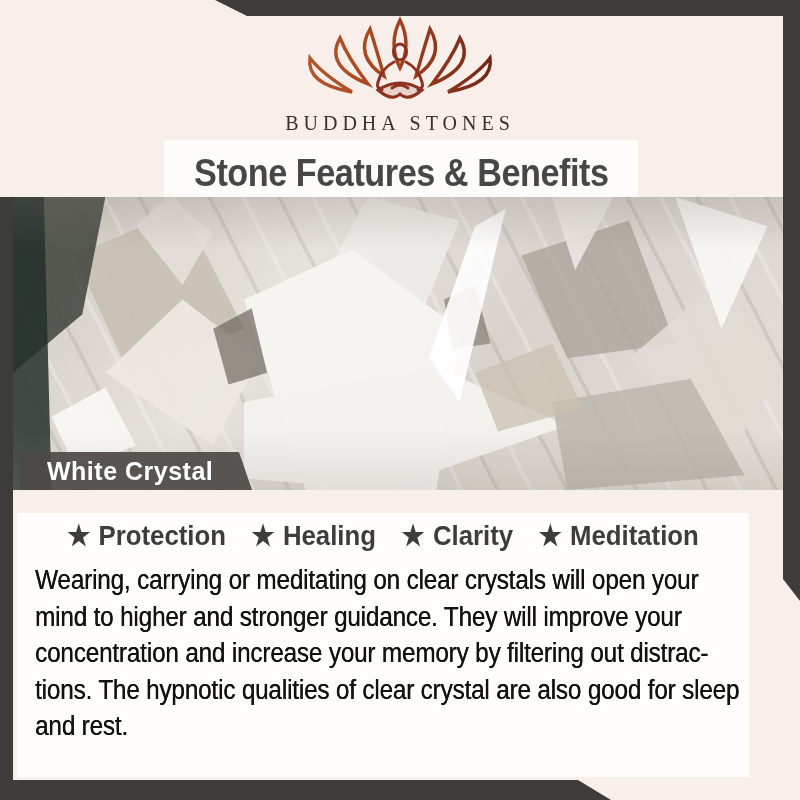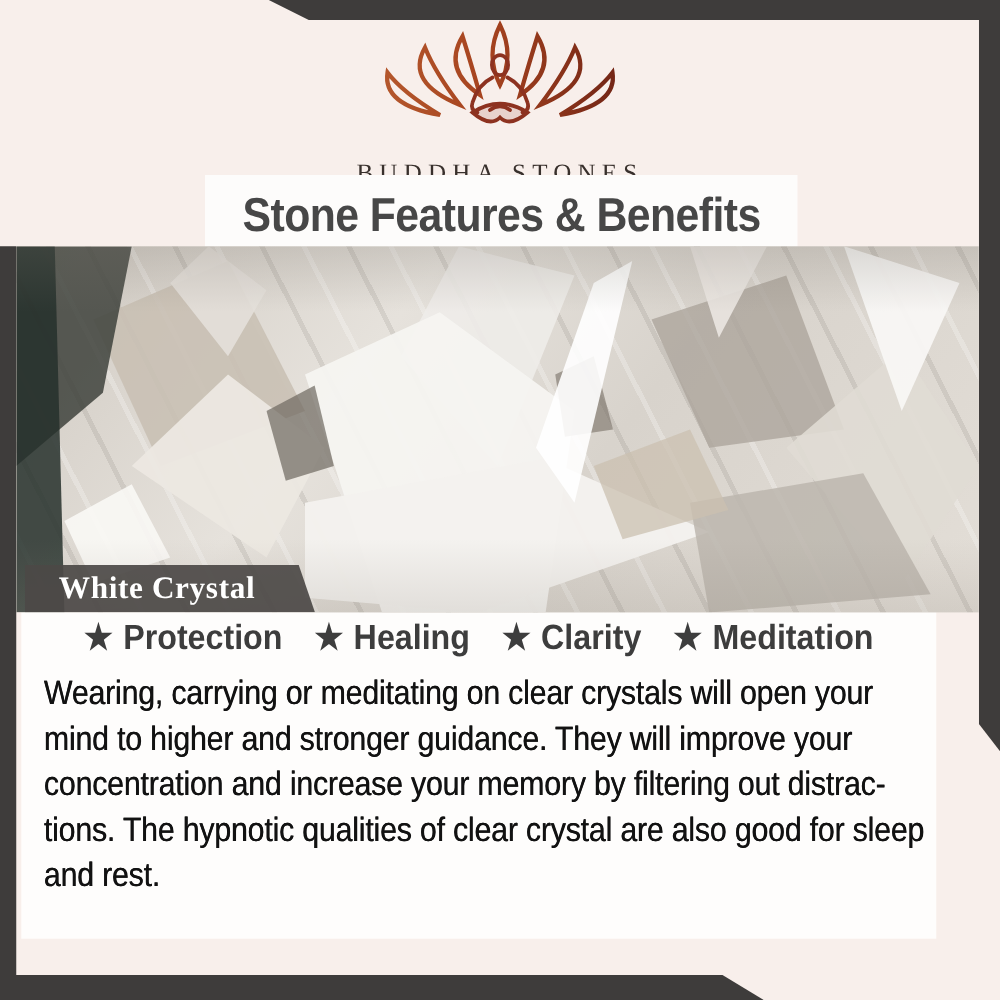--- a/index.html
+++ b/index.html
@@ -12,21 +12,21 @@
     clip-path:polygon(215px 0,800px 0,800px 16px,247px 16px);}
   .accent-right{left:783px;top:0;width:17px;height:601px;
     clip-path:polygon(0 0,17px 0,17px 601px,0 579px);}
   .accent-left{left:0;top:197px;width:13px;height:603px;}
   .accent-bottom{left:0;top:780px;width:800px;height:20px;
     clip-path:polygon(0 0,578px 0,611px 20px,0 20px);}
 
   
   .logo-wrap{position:absolute;left:0;top:16px;width:800px;text-align:center;}
   .logo-svg{display:block;margin:0 auto;width:208px;height:94px;}
-  .brand-name{margin-top:18px;font-family:"Liberation Serif",serif;font-size:20px;
+  .brand-name{margin-top:2px;font-family:"Liberation Serif",serif;font-size:20px;
     letter-spacing:5px;color:#38302c;font-weight:400;text-align:center;}
 
   
   .title-banner{position:absolute;left:164px;top:140px;width:474px;height:67px;
     background:#fdfcfb;display:flex;align-items:center;justify-content:center;z-index:5;}
   .title-banner .title-text{font-size:38px;font-weight:700;color:#474747;white-space:nowrap;
     transform:scaleX(.9);letter-spacing:-0.5px;}
 
   
   .photo{position:absolute;left:13px;top:197px;width:770px;height:293px;overflow:hidden;z-index:10;
@@ -50,24 +50,24 @@
   .s16{clip-path:polygon(70% 0,78% 0,73% 25%);background:rgba(235,231,226,.9);}
   .s17{clip-path:polygon(5% 75%,12% 65%,16% 85%,8% 92%);background:rgba(250,248,245,.9);}
   .s18{clip-path:polygon(0 0,4% 0,5% 100%,0 100%);background:rgba(38,48,43,.85);}
   .s19{background:repeating-linear-gradient(63deg,rgba(255,255,255,0) 0 26px,rgba(255,255,255,.25) 26px 30px,rgba(0,0,0,0) 30px 58px,rgba(90,84,76,.12) 58px 62px);}
   .s20{background:linear-gradient(180deg,rgba(120,114,106,.22) 0,rgba(255,255,255,0) 18%,rgba(255,255,255,0) 80%,rgba(140,132,122,.18) 100%);}
 
   
   .stone-label{position:absolute;left:7px;bottom:0;height:38px;width:232px;
     background:rgba(76,73,71,.92);display:flex;align-items:center;
     clip-path:polygon(0 0,219px 0,232px 38px,0 38px);}
-  .stone-label span{color:#fff;font-weight:700;font-size:25px;padding-left:27px;letter-spacing:.5px;font-family:Liberation Serif, serif;}
+  .stone-label span{color:#fff;font-weight:700;font-size:25px;padding-left:27px;letter-spacing:.5px;}
 
   
-  .content-panel{position:absolute;left:17px;top:487px;width:732px;height:264px;
+  .content-panel{position:absolute;left:17px;top:513px;width:732px;height:264px;
     background:#fefdfc;z-index:5;}
   .benefits-row{position:absolute;left:50%;top:6px;white-space:nowrap;
     transform:translateX(-50%) scaleX(.92);transform-origin:center top;
     font-size:28px;font-weight:700;color:#3d3d3d;}
   .benefit{display:inline-block;margin:0 10px;}
   .benefit .star{margin-right:9px;}
   .desc{position:absolute;left:18px;top:49px;color:#121212;}
   .desc-line{white-space:nowrap;font-size:27px;line-height:36.5px;letter-spacing:-0.2px;
     transform:scaleX(.9);transform-origin:left top;text-shadow:0.3px 0 0 currentColor;}
 </style>

